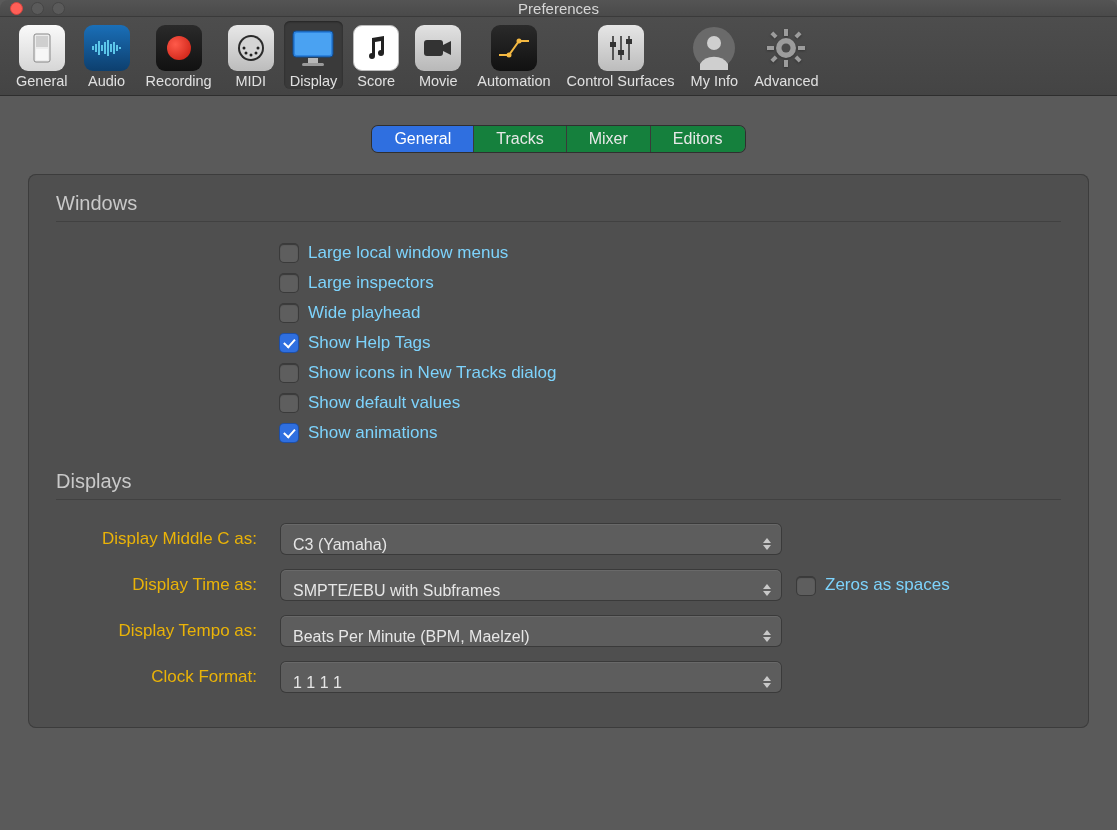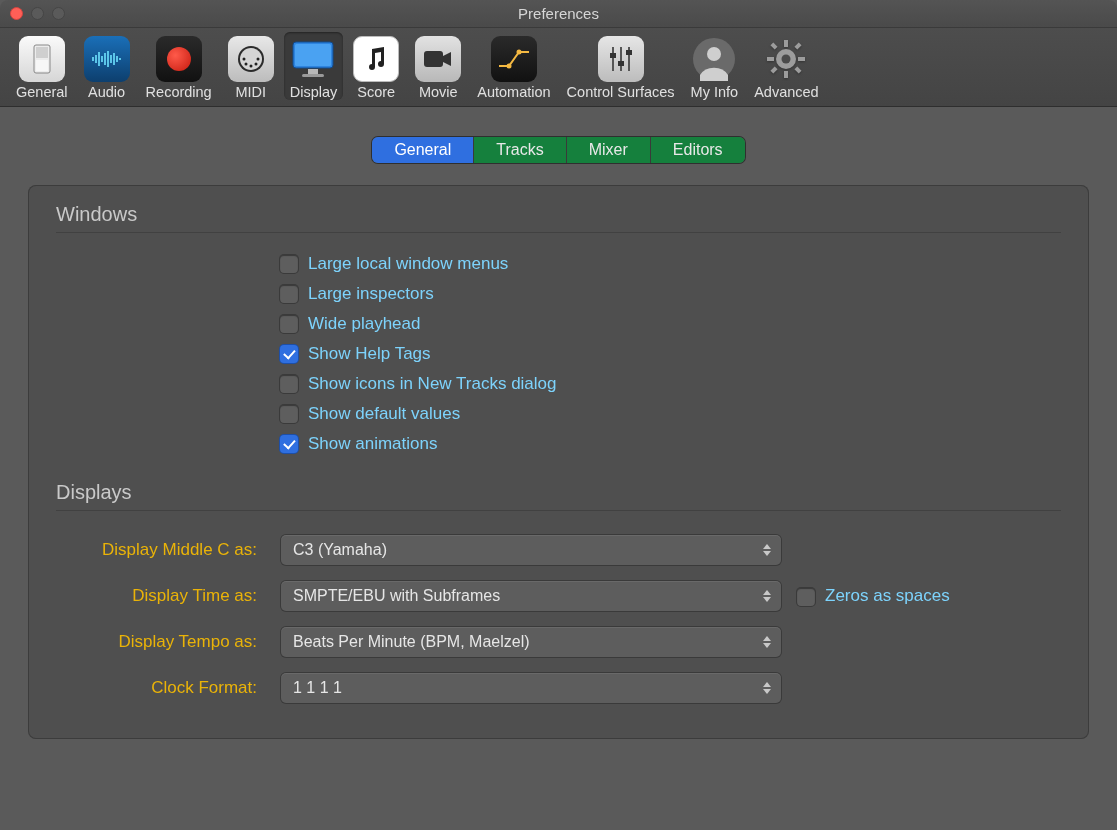--- a/index.html
+++ b/index.html
@@ -5,21 +5,21 @@
   * { box-sizing: border-box; margin: 0; padding: 0; }
   body {
     font-family: -apple-system, "Helvetica Neue", Arial, sans-serif;
     background: #5a5a5a;
     width: 1117px;
     height: 830px;
     overflow: hidden;
     position: relative;
   }
   .titlebar {
-    height: 28px;
+    height: 17px;
     background: linear-gradient(#545454, #4a4a4a);
     display: flex;
     align-items: center;
     position: relative;
     border-top-left-radius: 8px;
     border-top-right-radius: 8px;
     border-bottom: 1px solid #3a3a3a;
   }
   .traffic-lights {
     display: flex;
@@ -159,21 +159,21 @@
     font-size: 17px;
     padding-right: 24px;
   }
   .select {
     flex: 0 0 500px;
     height: 30px;
     background: #5d5d5d;
     border-radius: 5px;
     box-shadow: inset 0 1px 0 rgba(255,255,255,0.08), 0 0 0 1px #3a3a3a;
     display: flex;
-    align-items: center;
+    align-items: flex-end;
     justify-content: space-between;
     padding: 0 6px 0 12px;
     color: #e6e6e6;
     font-size: 16px;
   }
   .select-arrows {
     width: 16px; height: 20px;
     display: flex; flex-direction: column; align-items: center; justify-content: center;
     gap: 2px;
   }

